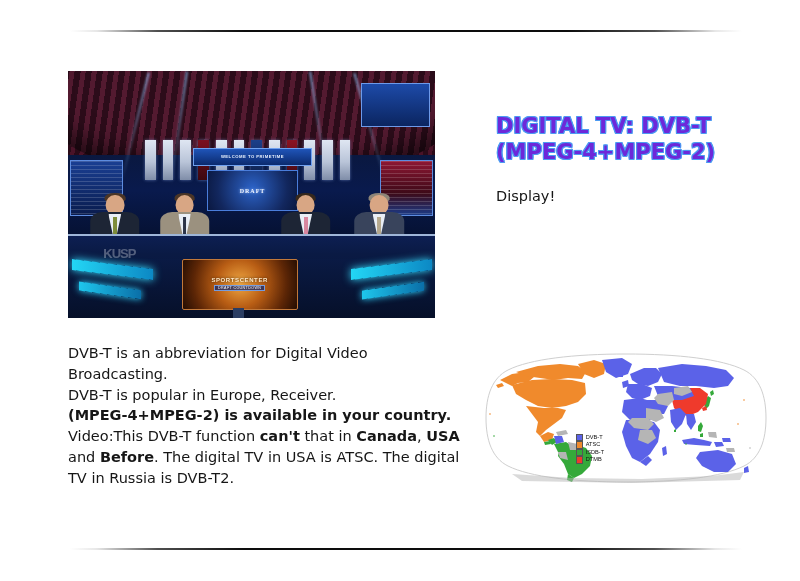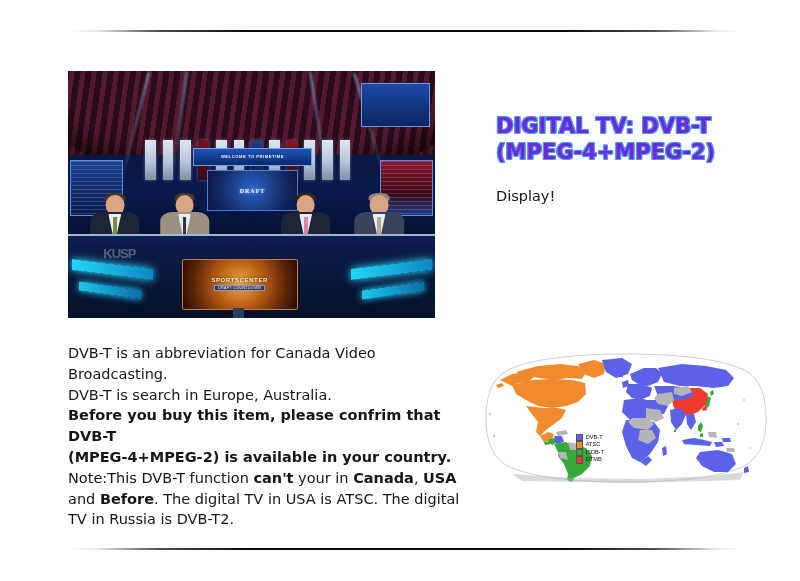--- a/index.html
+++ b/index.html
@@ -361,25 +361,24 @@
   <div class="hero-title">
     <span class="l1">DIGITAL TV: DVB-T</span>
     <span class="l2">(MPEG-4+MPEG-2)</span>
   </div>
 
   <div class="spec">
     <div>Display!</div>
   </div>
 
   <div class="blurb">
-    <p>DVB-T is an abbreviation for Canada Video Broadcasting.</p>
-    <p>DVB-T is search in Europe, Australia.</p>
-    <p class="b">Before you buy this item, please confrim that DVB-T</p>
+    <p>DVB-T is an abbreviation for Digital Video Broadcasting.</p>
+    <p>DVB-T is popular in Europe, Receiver.</p>
     <p class="b">(MPEG-4+MPEG-2) is available in your country.</p>
-    <p><span>Note:This DVB-T function </span><span class="b">can't</span><span> your in </span><span class="b">Canada</span><span>, </span><span class="b">USA</span><span> and </span><span class="b">Before</span><span>. The digital TV in USA is ATSC. The digital TV in Russia is DVB-T2.</span></p>
+    <p><span>Video:This DVB-T function </span><span class="b">can't</span><span> that in </span><span class="b">Canada</span><span>, </span><span class="b">USA</span><span> and </span><span class="b">Before</span><span>. The digital TV in USA is ATSC. The digital TV in Russia is DVB-T2.</span></p>
   </div>
 
   <div class="mapbox">
     <svg viewBox="0 0 288 132" xmlns="http://www.w3.org/2000/svg">
 
       <path d="M144 2 C92 2 48 7 26 18 C10 26 4 44 4 66 C4 88 10 106 26 114
                C48 125 92 130 144 130 C196 130 240 125 262 114 C278 106 284 88 284 66
                C284 44 278 26 262 18 C240 7 196 2 144 2 Z" fill="#ffffff" stroke="#cfcfcf" stroke-width="1"></path>
 
       <g fill="#f08a2c">

